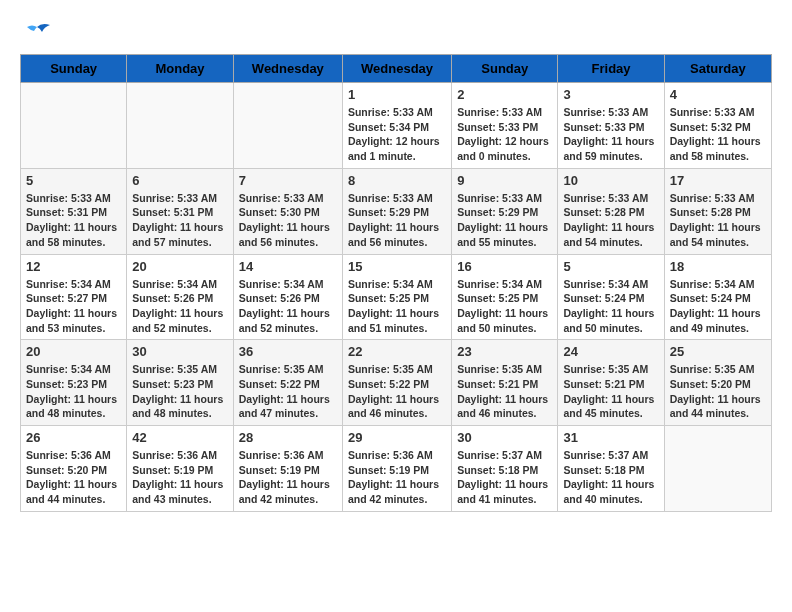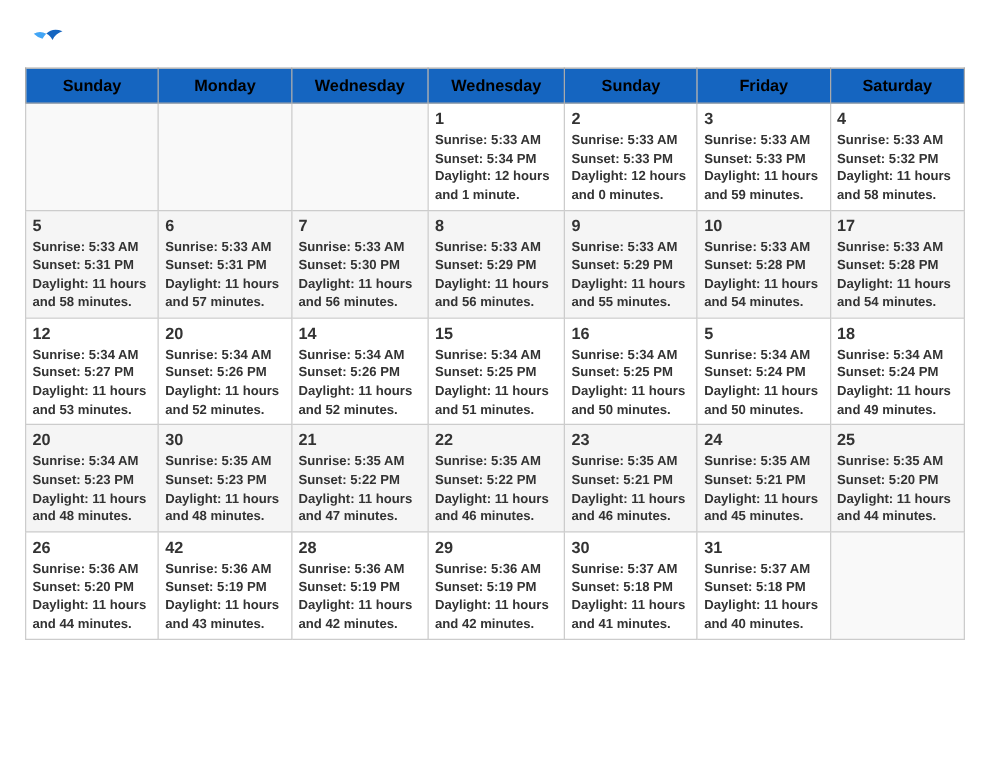--- a/index.html
+++ b/index.html
@@ -197,21 +197,21 @@
       <tr>
         <td>
           <span class="day-number">20</span>
           <div class="day-info">Sunrise: 5:34 AM<br>Sunset: 5:23 PM<br>Daylight: 11 hours<br>and 48 minutes.</div>
         </td>
         <td>
           <span class="day-number">30</span>
           <div class="day-info">Sunrise: 5:35 AM<br>Sunset: 5:23 PM<br>Daylight: 11 hours<br>and 48 minutes.</div>
         </td>
         <td>
-          <span class="day-number">21</span>
+          <span class="day-number">36</span>
           <div class="day-info">Sunrise: 5:35 AM<br>Sunset: 5:22 PM<br>Daylight: 11 hours<br>and 47 minutes.</div>
         </td>
         <td>
           <span class="day-number">22</span>
           <div class="day-info">Sunrise: 5:35 AM<br>Sunset: 5:22 PM<br>Daylight: 11 hours<br>and 46 minutes.</div>
         </td>
         <td>
           <span class="day-number">23</span>
           <div class="day-info">Sunrise: 5:35 AM<br>Sunset: 5:21 PM<br>Daylight: 11 hours<br>and 46 minutes.</div>
         </td>

